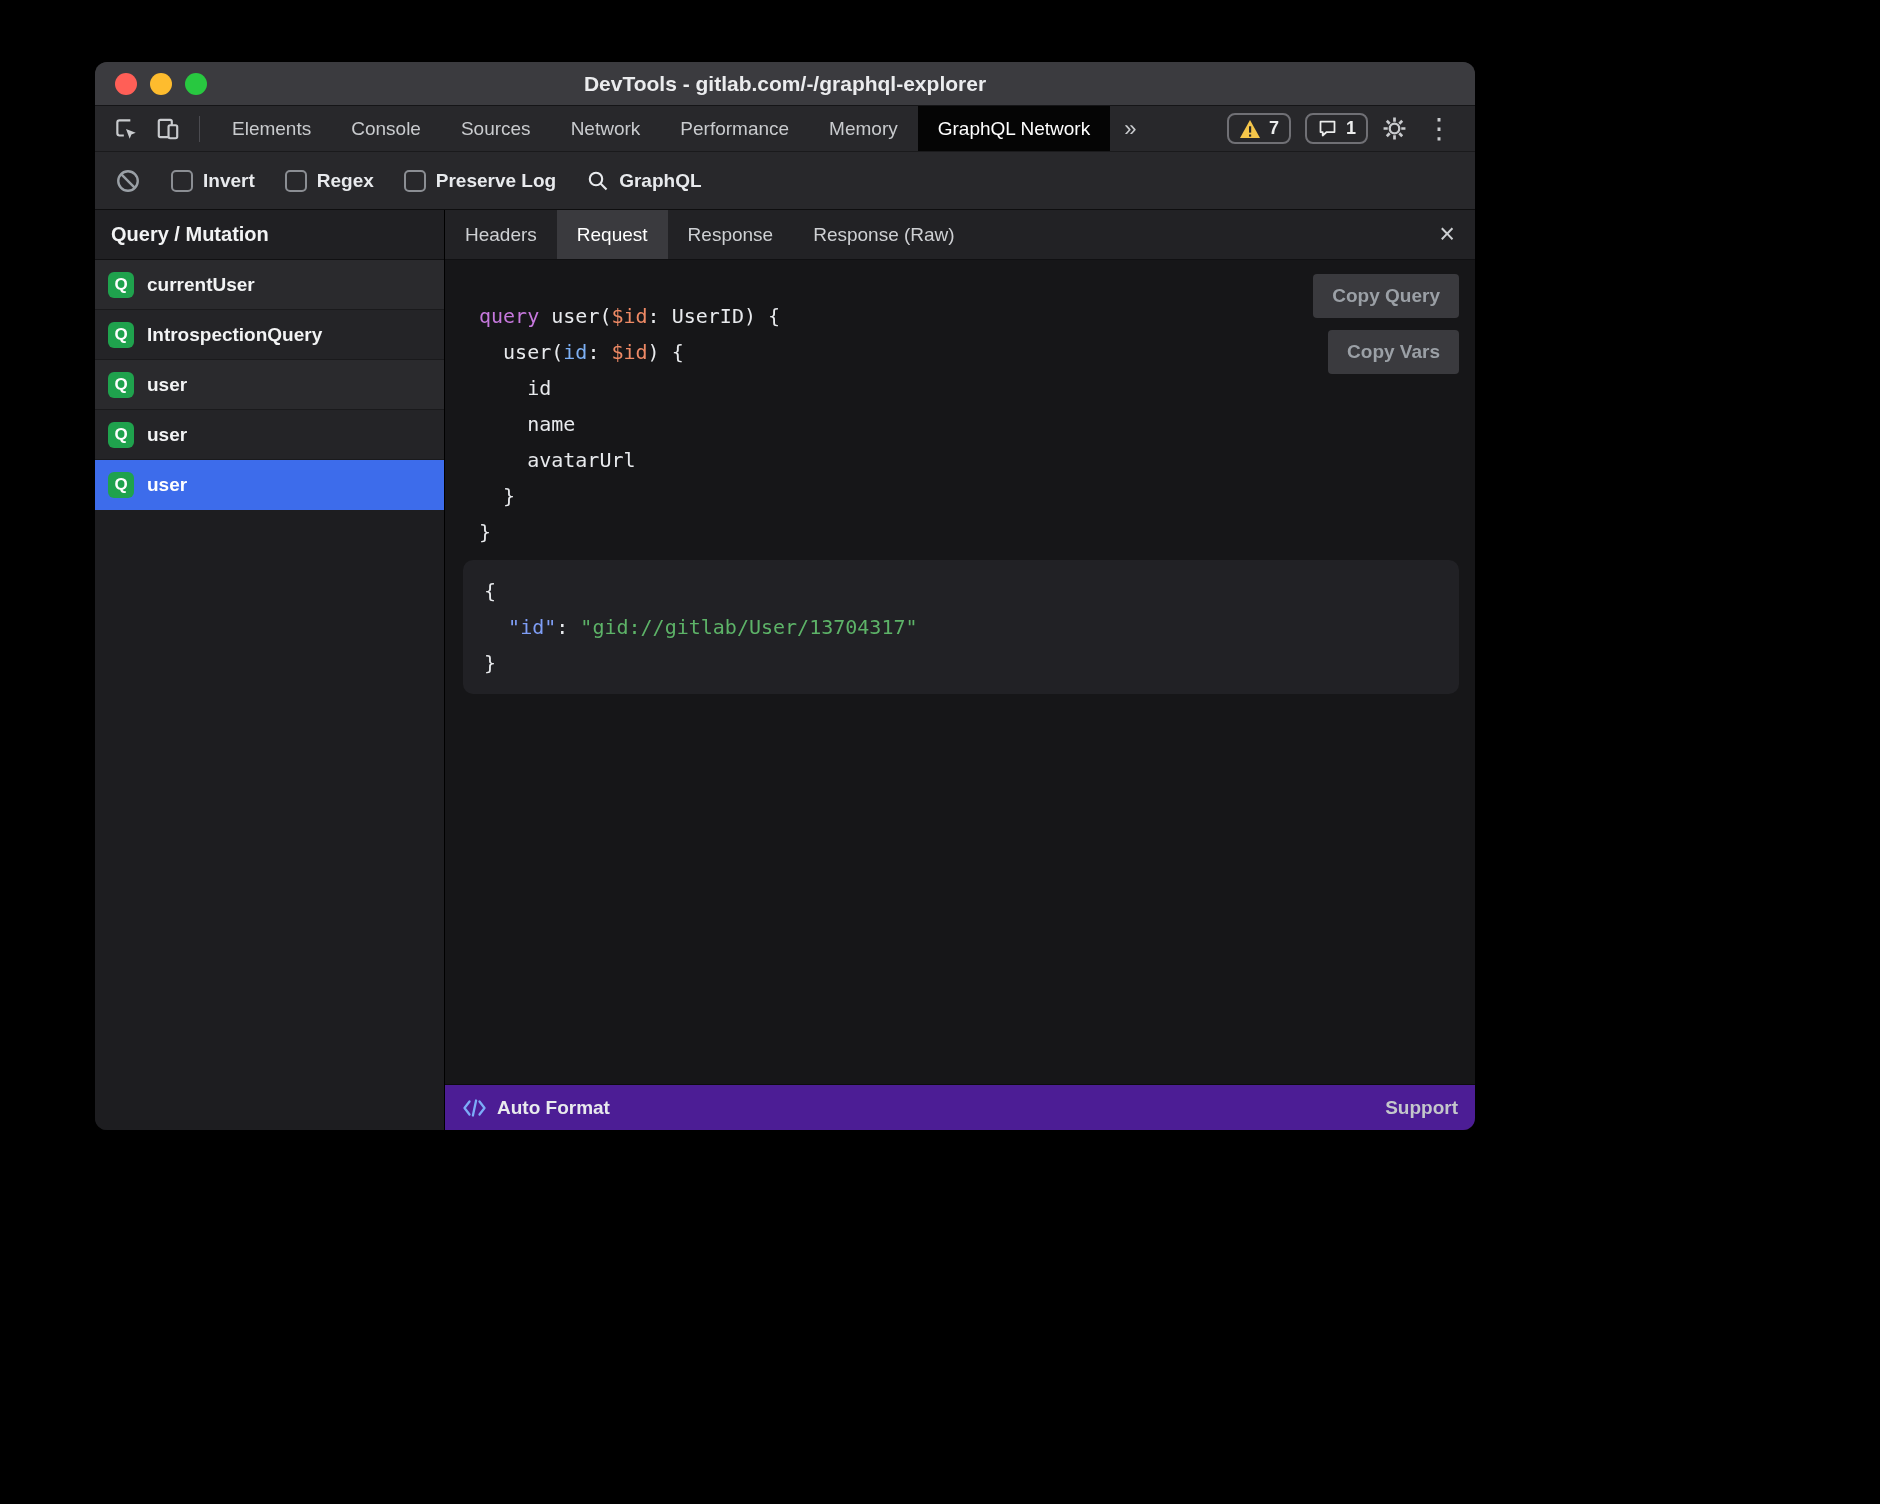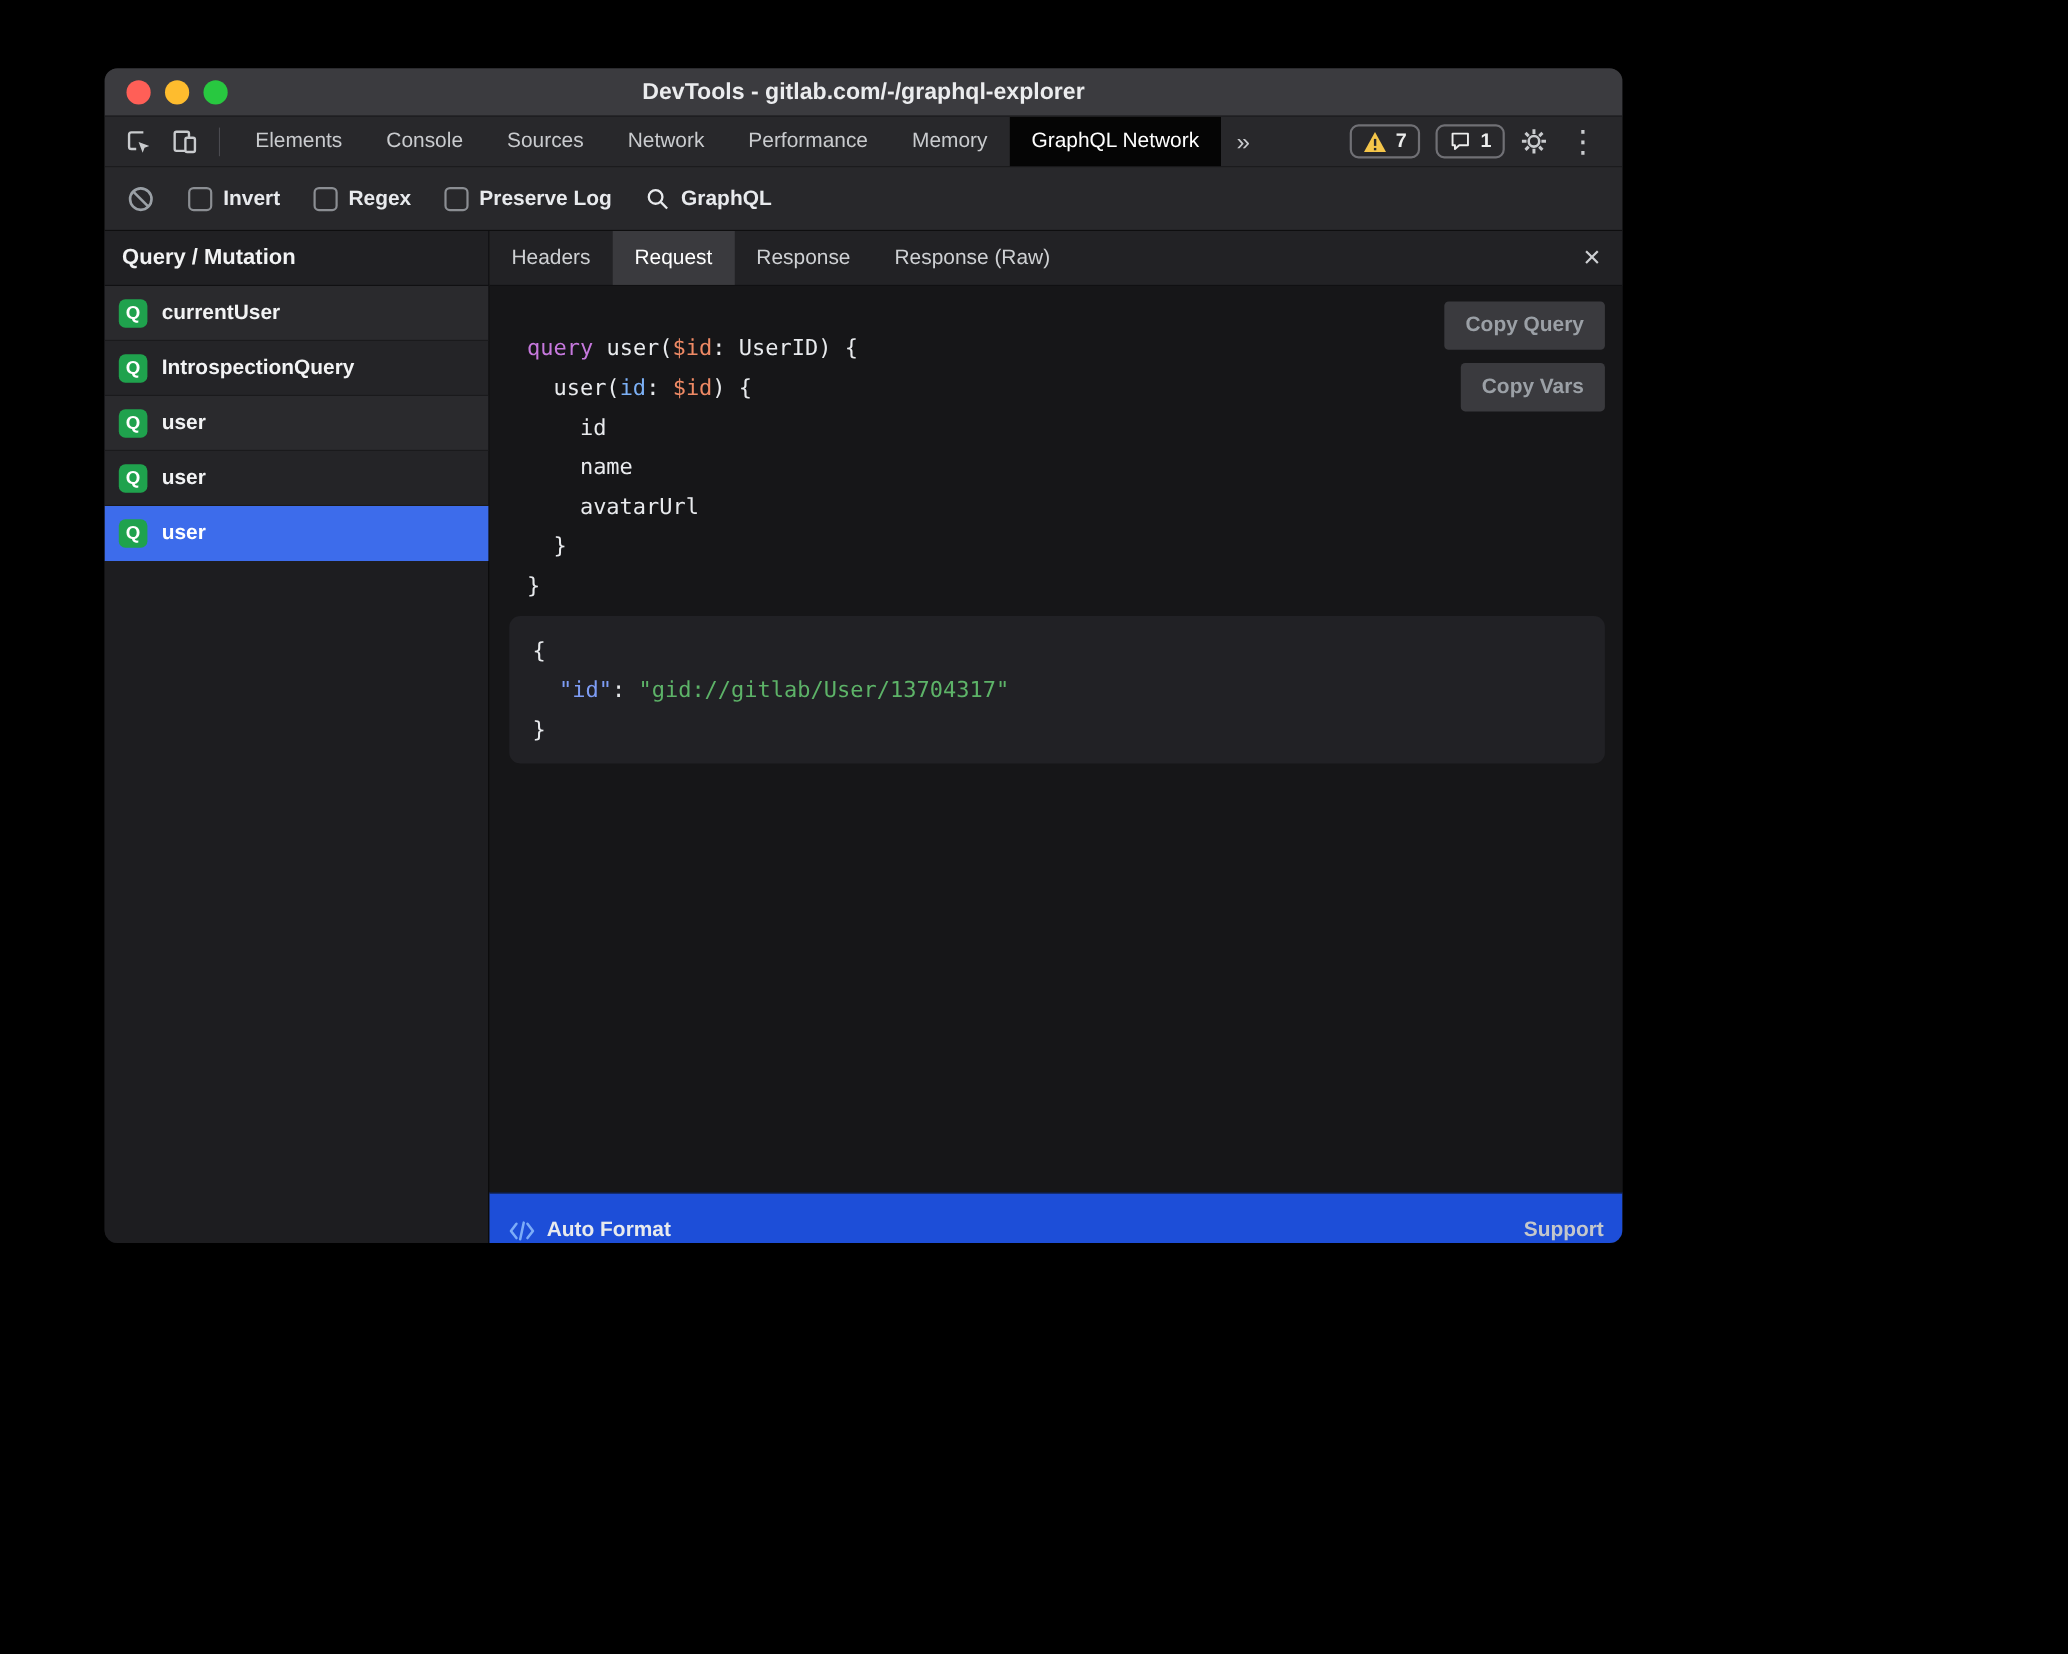--- a/index.html
+++ b/index.html
@@ -82,22 +82,22 @@
   .tk-str { color:var(--string_green, #5db368); }
 
   .copy-stack { position:absolute; top:14px; right:16px; display:flex; flex-direction:column;
     align-items:flex-end; gap:12px; }
   .copy-btn { background:#3a3a3e; color:#9ba0a6; border:none; border-radius:4px;
     font-size:19px; font-weight:600; padding:11px 19px; cursor:pointer;
     font-family:"Liberation Sans", sans-serif; }
 
   .vars-box { margin:10px 16px 0 18px; background:#212125; border-radius:10px; padding:13px 21px; }
 
-  .dfooter { flex:none; height:46px; background:#1d4ed8; border-top:1px solid #0c0c0d;
-    display:flex; align-items:flex-end; padding:0 17px; gap:11px; }
+  .dfooter { flex:none; height:46px; background:#4c1d95; border-top:1px solid #0c0c0d;
+    display:flex; align-items:center; padding:0 17px; gap:11px; }
   .af-label { font-size:19px; font-weight:700; color:#e8eaed; }
   .af-group { display:flex; align-items:center; gap:10px; cursor:pointer; }
   .support { margin-left:auto; font-size:19px; font-weight:700; color:#c4c7cb; cursor:pointer; }
 </style>
 </head>
 <body>
 
 <div class="window">
 
   <div class="titlebar">

